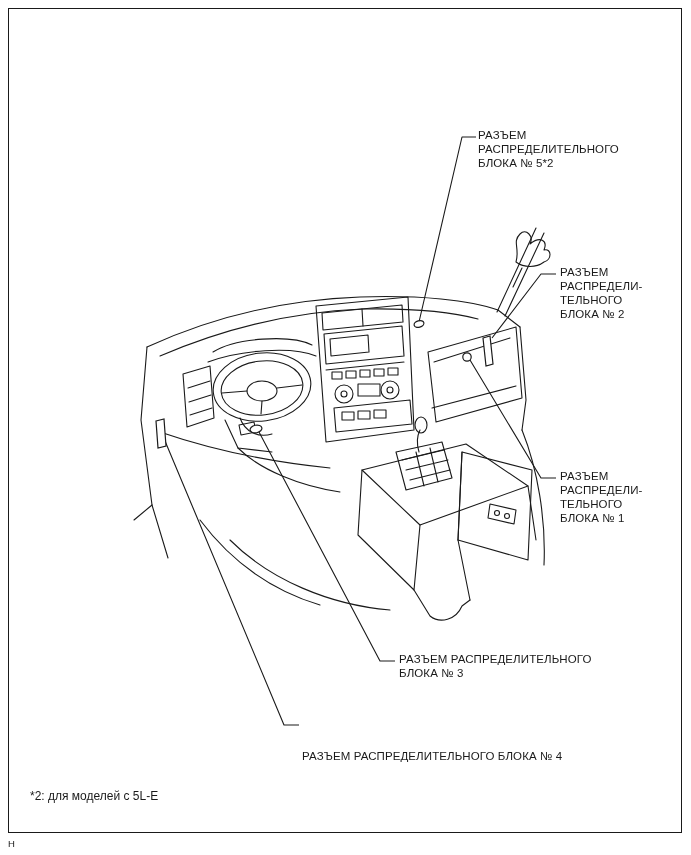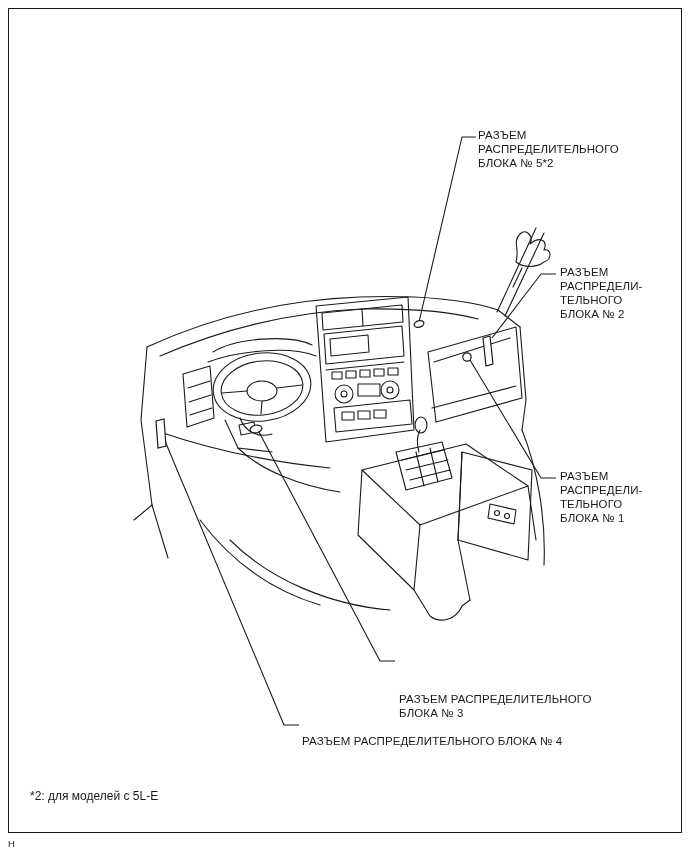--- a/index.html
+++ b/index.html
@@ -151,22 +151,22 @@
   <div class="callout-label" style="left:560px;top:265px;">РАЗЪЕМ
 РАСПРЕДЕЛИ-
 ТЕЛЬНОГО
 БЛОКА № 2</div>
 
   <div class="callout-label" style="left:560px;top:469px;">РАЗЪЕМ
 РАСПРЕДЕЛИ-
 ТЕЛЬНОГО
 БЛОКА № 1</div>
 
-  <div class="callout-label" style="left:399px;top:692px;">РАЗЪЕМ РАСПРЕДЕЛИТЕЛЬНОГО
+  <div class="callout-label" style="left:399px;top:652px;">РАЗЪЕМ РАСПРЕДЕЛИТЕЛЬНОГО
 БЛОКА № 3</div>
 
-  <div class="callout-label" style="left:302px;top:734px;">РАЗЪЕМ РАСПРЕДЕЛИТЕЛЬНОГО БЛОКА № 4</div>
+  <div class="callout-label" style="left:302px;top:749px;">РАЗЪЕМ РАСПРЕДЕЛИТЕЛЬНОГО БЛОКА № 4</div>
 
   <div class="footnote">*2: для моделей с 5L-E</div>
 
   <div class="page-marker">H</div>
 
 </div>
 
 </body></html>

